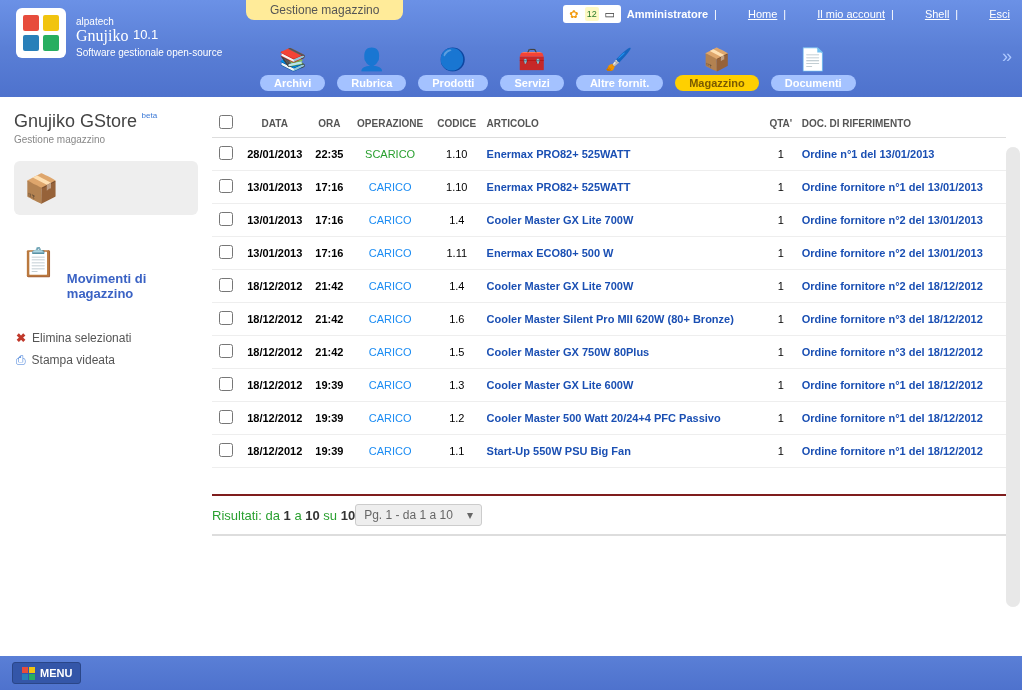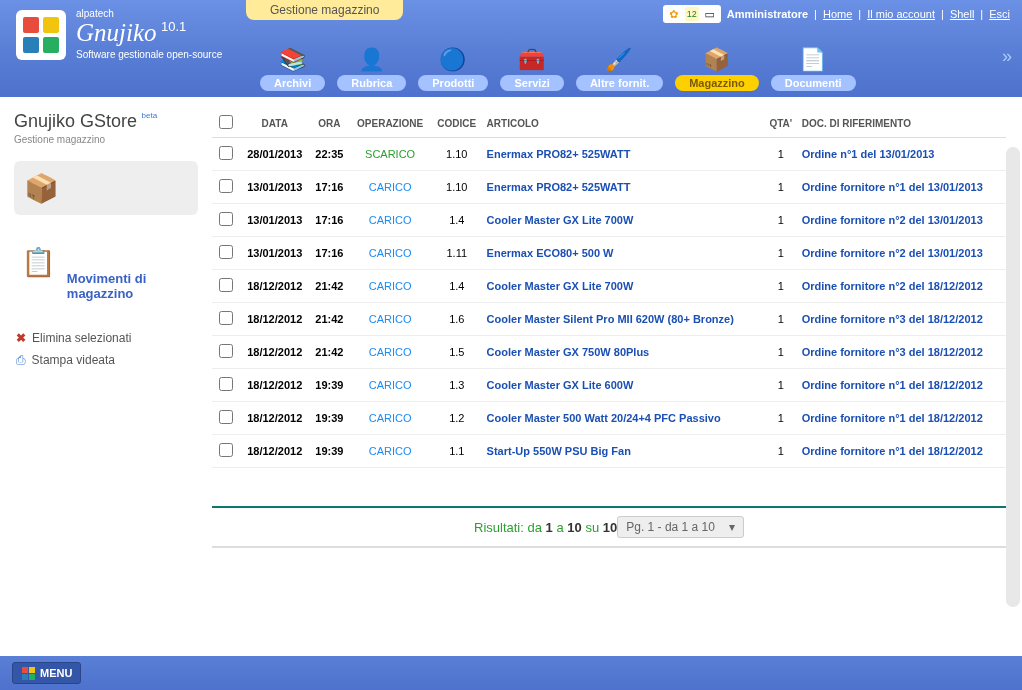--- a/index.html
+++ b/index.html
@@ -9,28 +9,28 @@
 .logo-area { position: absolute; left: 16px; top: 8px; display: flex; align-items: flex-end; }
 .logo-box { width: 50px; height: 50px; background: #fff; border-radius: 6px; display: flex; align-items: center; justify-content: center; margin-right: 10px; }
 .logo-inner { width: 36px; height: 36px; position: relative; }
 .logo-inner .sq { position: absolute; width: 16px; height: 16px; border-radius: 2px; }
 .logo-inner .r { background: #e74c3c; top: 0; left: 0; }
 .logo-inner .y { background: #f1c40f; top: 0; right: 0; }
 .logo-inner .g { background: #27ae60; bottom: 0; right: 0; }
 .logo-inner .b { background: #2980b9; bottom: 0; left: 0; }
 .brand { color: #fff; }
 .brand .sup { font-size: 10px; display: block; }
-.brand .name { font-size: 25px; font-family: Georgia, serif; display: inline-block; font-style: italic; }
+.brand .name { font-size: 16px; font-family: Georgia, serif; display: inline-block; }
 .brand .ver { font-size: 13px; vertical-align: top; }
 .brand .sub { font-size: 10px; display: block; margin-top: 2px; }
 
 .top-tab { position: absolute; left: 246px; top: 0; background: #ffeb99; border-radius: 0 0 8px 8px; padding: 3px 24px; font-size: 12px; color: #555; }
 
 .top-right { position: absolute; right: 12px; top: 5px; color: #fff; font-size: 11px; display: flex; align-items: center; gap: 6px; }
-.top-right a { color: #fff; text-decoration: underline; cursor: pointer; }
+.top-right a { color: #fff; text-decoration: underline; cursor: pointer; margin-left: 25px; }
 .tr-icons { background: #fff; border-radius: 3px; padding: 2px 4px; display: flex; gap: 4px; align-items: center; }
 .tr-icons span { width: 14px; height: 14px; display: inline-block; font-size: 11px; text-align: center; line-height: 14px; }
 
 .nav { position: absolute; bottom: 6px; left: 260px; display: flex; gap: 12px; }
 .nav-item { display: flex; flex-direction: column; align-items: center; }
 .nav-icon { width: 36px; height: 30px; display: flex; align-items: center; justify-content: center; font-size: 22px; }
 .nav-pill { background: #a4c2ff; color: #fff; border-radius: 10px; padding: 2px 14px; font-size: 11px; font-weight: bold; cursor: pointer; }
 .nav-pill.active { background: #ffd000; color: #7a5a00; }
 .expand { position: absolute; right: 10px; bottom: 30px; color: #adc8ff; font-size: 18px; cursor: pointer; }
 
@@ -66,21 +66,21 @@
 table { width: 100%; border-collapse: collapse; font-size: 11px; }
 thead th { text-align: left; color: #555; font-weight: bold; padding: 6px 4px; border-bottom: 1px solid #ddd; font-size: 10px; }
 thead th.c, tbody td.c { text-align: center; }
 tbody td { padding: 8px 4px; border-bottom: 1px solid #eee; vertical-align: middle; }
 tbody td.b { font-weight: bold; }
 .op-scarico { color: #2aa030; font-weight: normal; }
 .op-carico { color: #1b8cf3; font-weight: normal; }
 .link { color: #1a4fb3; font-weight: bold; cursor: pointer; }
 .chk { width: 14px; height: 14px; }
 
-.results { margin-top: 38px; border-top: 2px solid #0f766e; border-bottom: 2px solid #ddd; padding: 8px 0; display: flex; justify-content: center; align-items: center; font-size: 13px; color: #555; }
+.results { margin-top: 26px; border-top: 2px solid #7f1d1d; border-bottom: 2px solid #ddd; padding: 8px 0; display: flex; justify-content: flex-start; align-items: center; font-size: 13px; color: #555; }
 .results .green { color: #2aa030; }
 .results .bold { font-weight: bold; color: #333; }
 .pager { background: #eee; border: 1px solid #ccc; border-radius: 3px; padding: 3px 8px; font-size: 12px; color: #666; display: flex; align-items: center; gap: 14px; cursor: pointer; }
 
 .scrollbar { position: absolute; right: 2px; top: 50px; width: 14px; height: 460px; background: #f5f5f5; border-radius: 7px; }
 .scroll-thumb { width: 100%; height: 100%; background: #e8e8e8; border-radius: 7px; }
 
 .footer { position: fixed; bottom: 0; left: 0; width: 1022px; height: 34px; background: linear-gradient(#5a7fd6, #4e72cd); display: flex; align-items: center; padding: 12px 12px; }
 .menu-btn { background: #3456a8; border: 1px solid #2a4688; border-radius: 3px; padding: 3px 8px; display: flex; align-items: center; gap: 5px; color: #fff; font-size: 11px; font-weight: bold; cursor: pointer; }
 .menu-btn .mini { width: 14px; height: 14px; display: flex; flex-wrap: wrap; }

